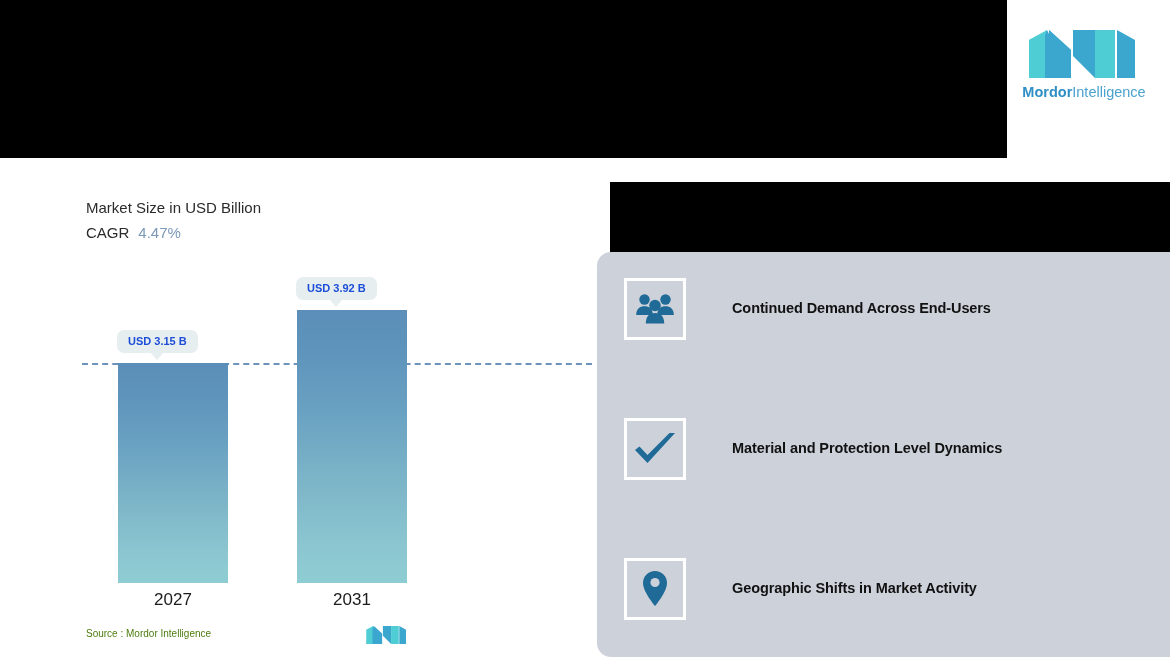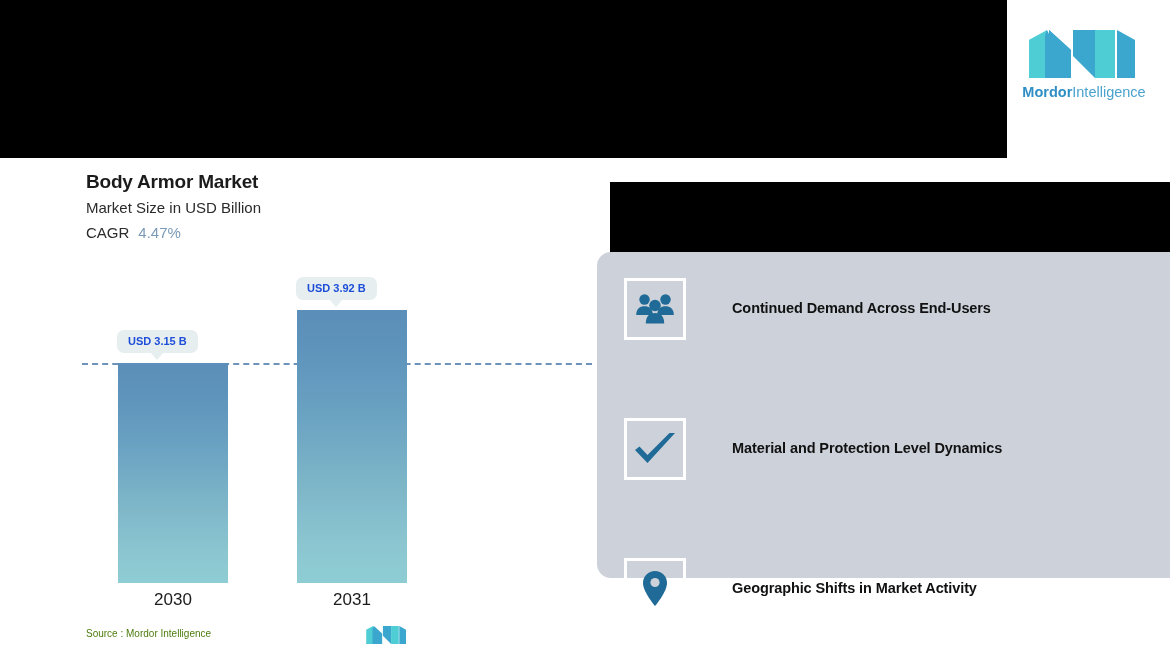--- a/index.html
+++ b/index.html
@@ -143,21 +143,21 @@
     left: 297px;
     top: 464px;
     width: 44px;
     height: 26px;
   }
 
   
   .side-panel {
     position: absolute;
     left: 597px; top: 252px;
-    width: 573px; height: 326px;
+    width: 573px; height: 405px;
     background: #ccd1da;
     border-top-left-radius: 14px;
     border-bottom-left-radius: 14px;
   }
   .feature-row {
     position: absolute;
     left: 27px;
     height: 62px;
   }
   .feature-row-1 { top: 26px; }
@@ -233,36 +233,35 @@
     <polygon points="70,4 70,52 90,52 90,4" fill="#4ecdd4"></polygon>
     <polygon points="92,6 110,16 110,52 92,52" fill="#3ba7cf"></polygon>
   </svg>
   <div class="brand-word">
     <span class="bw-bold">Mordor</span><span class="bw-light">Intelligence</span>
   </div>
 </div>
 
 <div class="chart-card">
 
-  <div class="chart-title">Body Armor Market</div>
   <div class="chart-subtitle">Market Size in USD Billion</div>
   <div class="chart-cagr">
     <span>CAGR</span><span class="cagr-val">4.47%</span>
   </div>
 
   <div class="plot">
     <div class="dashed-line"></div>
 
     <div class="bar bar-1"></div>
     <div class="bar bar-2"></div>
 
     <div class="val-badge val-badge-1">USD 3.15 B</div>
     <div class="val-badge val-badge-2">USD 3.92 B</div>
 
-    <div class="x-label x-label-1">2030</div>
+    <div class="x-label x-label-1">2027</div>
     <div class="x-label x-label-2">2031</div>
   </div>
 
   <div class="source-row">
     <span>Source :</span>
     <span>Mordor Intelligence</span>
   </div>
   <svg class="source-logo" viewBox="0 0 118 56">
     <polygon points="4,52 4,14 22,4 22,52" fill="#4ecdd4"></polygon>
     <polygon points="24,4 24,52 46,52 46,24" fill="#3ba7cf"></polygon>

